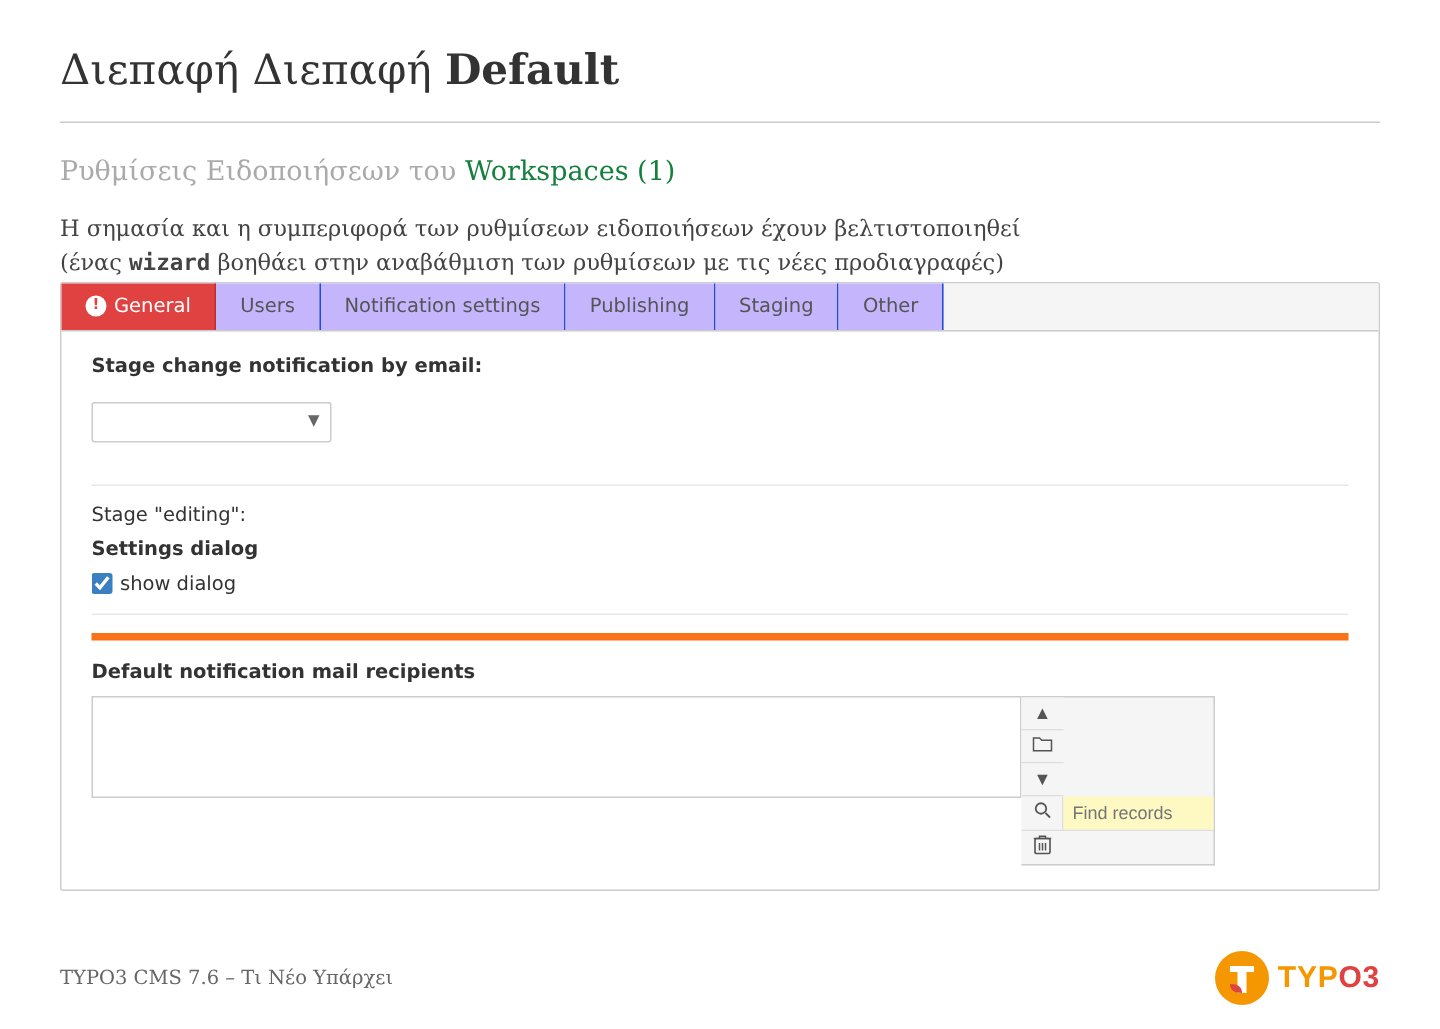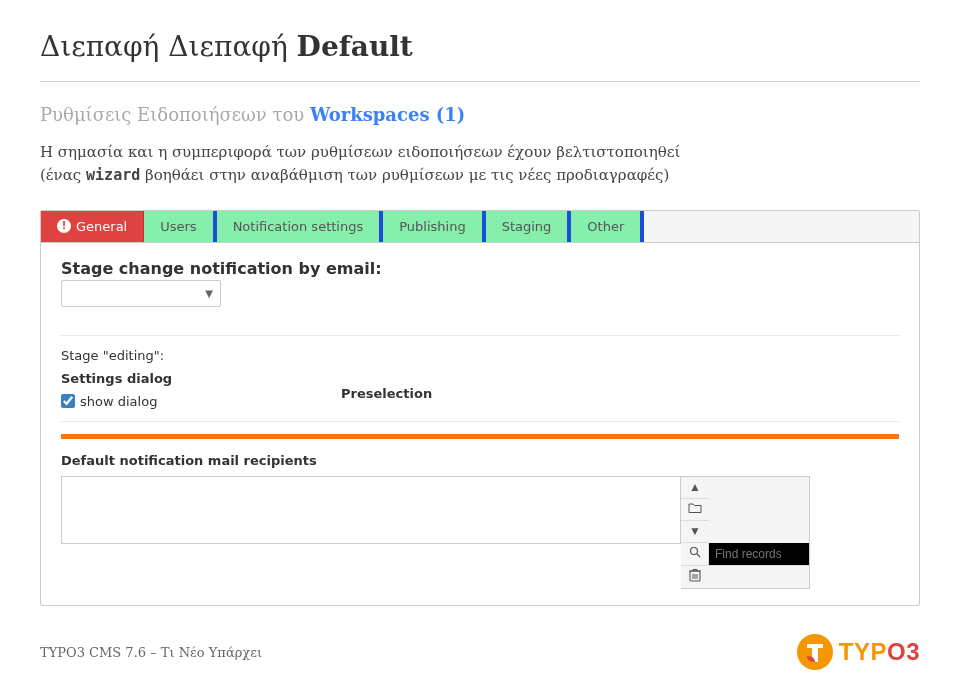--- a/index.html
+++ b/index.html
@@ -35,29 +35,28 @@
     }
 
     .subtitle {
       font-size: 18px;
       font-weight: normal;
       color: #aaa;
       margin-bottom: 16px;
       font-family: 'DejaVu Serif', Georgia, serif;
     }
     .subtitle strong {
-      font-weight: bold;
-      color: #3b82f6;
+      font-weight: normal;
+      color: #15803d;
     }
 
     .description {
       font-size: 15px;
       color: #444;
       line-height: 1.55;
-      margin-bottom: 22px;
       font-family: 'DejaVu Serif', Georgia, serif;
     }
     .description strong {
       font-weight: bold;
       font-family: monospace;
     }
 
     
     .tab-panel {
       border: 1px solid #ccc;
@@ -70,27 +69,27 @@
       align-items: stretch;
       background: #f5f5f5;
       border-bottom: 1px solid #ccc;
       padding: 0;
     }
 
     .tab-item {
       padding: 8px 16px;
       font-size: 13px;
       cursor: pointer;
-      border-right: 4px solid #1d4ed8;
+      border-right: 1px solid #1d4ed8;
       color: #555;
       display: flex;
       align-items: center;
       gap: 5px;
       white-space: nowrap;
-      background: #86efac;
+      background: #c4b5fd;
     }
 
     .tab-item.active {
       background: #e04141;
       color: #fff;
       border-right: 1px solid #c03030;
     }
 
     .tab-item .tab-icon {
       display: inline-block;
@@ -104,24 +103,24 @@
       text-align: center;
       line-height: 14px;
     }
 
     .tab-content {
       padding: 16px 20px;
     }
 
     
     .section-label {
-      font-size: 16px;
-      font-weight: bold;
-      color: #333;
-      margin-bottom: 2px;
+      font-size: 13px;
+      font-weight: bold;
+      color: #333;
+      margin-bottom: 16px;
     }
 
     .select-wrapper {
       position: relative;
       display: inline-block;
       margin-bottom: 16px;
     }
 
     .select-field {
       appearance: none;
@@ -281,21 +280,21 @@
       display: flex;
       align-items: center;
       justify-content: center;
       font-size: 12px;
       color: #555;
       border-right: 1px solid #ddd;
     }
 
     .find-input {
       border: none;
-      background: #000000;
+      background: #fef9c3;
       padding: 3px 6px;
       font-size: 12px;
       color: #888;
       width: 100px;
       outline: none;
       height: 22px;
     }
 
     .delete-btn {
       width: 28px;
@@ -333,21 +332,21 @@
       align-items: center;
       gap: 6px;
     }
 
     .typo3-icon {
       width: 36px;
       height: 36px;
     }
 
     .typo3-wordmark {
-      font-size: 24px;
+      font-size: 20px;
       font-weight: bold;
       color: #f49700;
       font-family: Arial, sans-serif;
       letter-spacing: 0.5px;
     }
 
     .typo3-wordmark span {
       color: #e04141;
     }
   </style>
@@ -413,21 +412,20 @@
 
       <div class="full-row">
         <div class="col-settings">
           <div class="settings-col-label">Settings dialog</div>
           <div class="checkbox-item">
             <input type="checkbox" id="cb-show-dialog" checked="" style="">
             <label for="cb-show-dialog">show dialog</label>
           </div>
         </div>
         <div class="col-preselection">
-          <div class="preselection-col-label">Preselection</div>
         </div>
       </div>
 
       <hr class="section-divider">
 
       <div class="notification-section">
         <div class="notification-label">Default notification mail recipients</div>
         <div class="records-area">
           <textarea class="textarea-box" style=""></textarea>
           <div class="records-toolbar">

